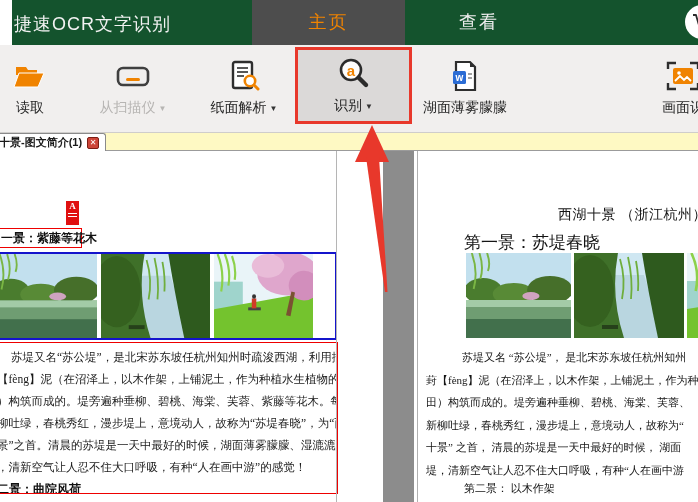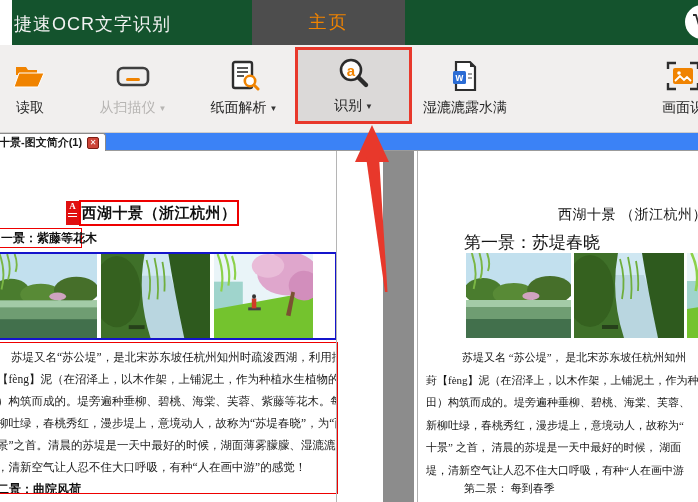--- a/index.html
+++ b/index.html
@@ -21,21 +21,21 @@
   .toolbar { position:absolute; left:0; top:45px; width:698px; height:88px; background:#f1efee; border-bottom:1px solid #cfcdcb; }
   .tbtn { position:absolute; top:4px; height:78px; display:flex; flex-direction:column; align-items:center; justify-content:flex-start; padding-top:8px; }
   .tbtn .ticon { height:38px; display:flex; align-items:center; justify-content:center; }
   .tlabel { margin-top:4px; font-size:14px; color:#262626; white-space:nowrap; }
   .tlabel .dd { font-size:8px; color:#333; margin-left:3px; vertical-align:1px; }
   .tbtn.disabled .tlabel { color:#b7b5b3; }
   .tbtn.disabled .tlabel .dd { color:#b7b5b3; }
   .tbtn.active { left:295px; top:2px; width:117px; height:77px; background:#dbd9d8; border:3px solid #e8382b; padding-top:5px; }
 
   
-  .tabbar { position:absolute; left:0; top:133px; width:698px; height:18px; background:#3b82f6; border-bottom:1px solid #9b9b9b; }
+  .tabbar { position:absolute; left:0; top:133px; width:698px; height:18px; background:#fef9c3; border-bottom:1px solid #9b9b9b; }
   .doctab { position:absolute; left:-12px; top:0; height:18px; padding:0 6px 0 10px; background:#fff; border:1px solid #8a8a8a; border-bottom:none; border-radius:3px 3px 0 0; display:flex; align-items:center; gap:5px; }
   .doctab-label { font-size:11px; font-weight:bold; color:#1a1a1a; white-space:nowrap; }
   .doctab-close { width:12px; height:12px; background:#cc4437; border:1px solid #7c1d13; border-radius:2px; color:#fff; font-size:8px; line-height:10px; text-align:center; cursor:pointer; }
 
   
   .content { position:absolute; left:0; top:151px; width:698px; height:351px; background:#fff; }
   .pane-left { position:absolute; left:0; top:0; width:383px; height:351px; background:#fff; overflow:hidden; }
   .page-edge { position:absolute; left:336px; top:0; width:1px; height:351px; background:#b5b5b5; }
   .splitter { position:absolute; left:383px; top:0; width:31px; height:351px; background:#8c8c8c; }
   .pane-right { position:absolute; left:417px; top:0; width:281px; height:351px; background:#fff; border-left:1px solid #b0b0b0; overflow:hidden; }
@@ -70,20 +70,21 @@
   .arrow-overlay { position:absolute; left:340px; top:124px; width:70px; height:180px; z-index:50; pointer-events:none; }
 </style>
 </head>
 <body>
 
 <div id="screen">
 
   <div class="titlebar">
     <div class="app-title">捷速OCR文字识别</div>
     <div class="ribbon-tab home">主页</div>
+    <div class="ribbon-tab view">查看</div>
     <div class="cart-wrap">
       <svg width="22" height="22" viewBox="0 0 22 22">
         <path d="M2 4 h3 l2.6 9 h9 l2.4 -6.5 h-12" fill="none" stroke="#2b2b2b" stroke-width="1.8" stroke-linejoin="round"></path>
         <circle cx="9" cy="17" r="1.7" fill="#2b2b2b"></circle>
         <circle cx="15" cy="17" r="1.7" fill="#2b2b2b"></circle>
       </svg>
     </div>
   </div>
 
   <div class="toolbar">
@@ -137,21 +138,21 @@
       <div class="ticon">
         <svg width="32" height="32" viewBox="0 0 32 32">
           <path d="M7 2 h14 l5 5 v23 h-19 z" fill="#fff" stroke="#2e2e2e" stroke-width="2.2"></path>
           <path d="M21 2 l5 5 h-5 z" fill="#2e2e2e"></path>
           <line x1="19" y1="14" x2="23" y2="14" stroke="#8a8a8a" stroke-width="1.6"></line>
           <line x1="19" y1="18" x2="23" y2="18" stroke="#8a8a8a" stroke-width="1.6"></line>
           <rect x="4" y="11" width="13" height="13" rx="1.5" fill="#2b6cd4"></rect>
           <text x="10.5" y="21" text-anchor="middle" font-size="10" font-weight="bold" fill="#fff" font-family="Liberation Sans, sans-serif">w</text>
         </svg>
       </div>
-      <div class="tlabel"><span>湿漉漉露水满</span></div>
+      <div class="tlabel"><span>湖面薄雾朦朦</span></div>
     </div>
 
 
     <div class="tbtn" style="left:633px;width:100px;">
       <div class="ticon">
         <svg width="36" height="32" viewBox="0 0 36 32">
           <path d="M3 9 v-6 h8 M25 3 h8 v6 M33 23 v6 h-8 M11 29 h-8 v-6" fill="none" stroke="#2e2e2e" stroke-width="2.4"></path>
           <rect x="8" y="8" width="20" height="16" rx="2" fill="#f08300"></rect>
           <circle cx="14" cy="13" r="1.8" fill="#fff"></circle>
           <path d="M10 21 l5 -5 l4 4 l3 -3 l4 4" fill="none" stroke="#fff" stroke-width="1.8"></path>
@@ -171,23 +172,20 @@
 
   <div class="content">
 
     <div class="pane-left serif">
 
       <div class="a-badge">
         <span>A</span>
         <span class="bars"></span>
       </div>
 
-      <div class="l-title-box">
-        <span class="l-title">西湖十景（浙江杭州）</span>
-      </div>
 
       <div class="l-sec1-box">
         <span class="l-sec1">一景：紫藤等花木</span>
       </div>
 
       <div class="img-box-blue">
         <div class="photo" style="width:103px;">
           <svg viewBox="0 0 110 85" preserveAspectRatio="none">
             <rect width="110" height="44" fill="#c2e0ee"></rect>
             <ellipse cx="18" cy="38" rx="20" ry="13" fill="#4a7c2e"></ellipse>
@@ -284,21 +282,21 @@
       </div>
 
       <div class="r-text">
         <div class="para-line indent1">苏堤又名 “苏公堤”， 是北宋苏东坡任杭州知州</div>
         <div class="para-line">葑【fèng】泥（在沼泽上，以木作架，上铺泥土，作为种植</div>
         <div class="para-line">田）构筑而成的。堤旁遍种垂柳、碧桃、海棠、芙蓉、</div>
         <div class="para-line">新柳吐绿，春桃秀红，漫步堤上，意境动人，故称为“</div>
         <div class="para-line">十景” 之首， 清晨的苏堤是一天中最好的时候， 湖面</div>
         <div class="para-line">堤，清新空气让人忍不住大口呼吸，有种“人在画中游</div>
       </div>
-      <div class="r-sec2">第二景： 每到春季</div>
+      <div class="r-sec2">第二景： 以木作架</div>
     </div>
 
   </div>
 
   <svg class="arrow-overlay" viewBox="0 0 70 180">
     <polygon points="32,1 15,38 49,38" fill="#e8382b"></polygon>
     <polygon points="26,33 39,33 47.5,168 45,168" fill="#e8382b"></polygon>
   </svg>
 
 </div>

